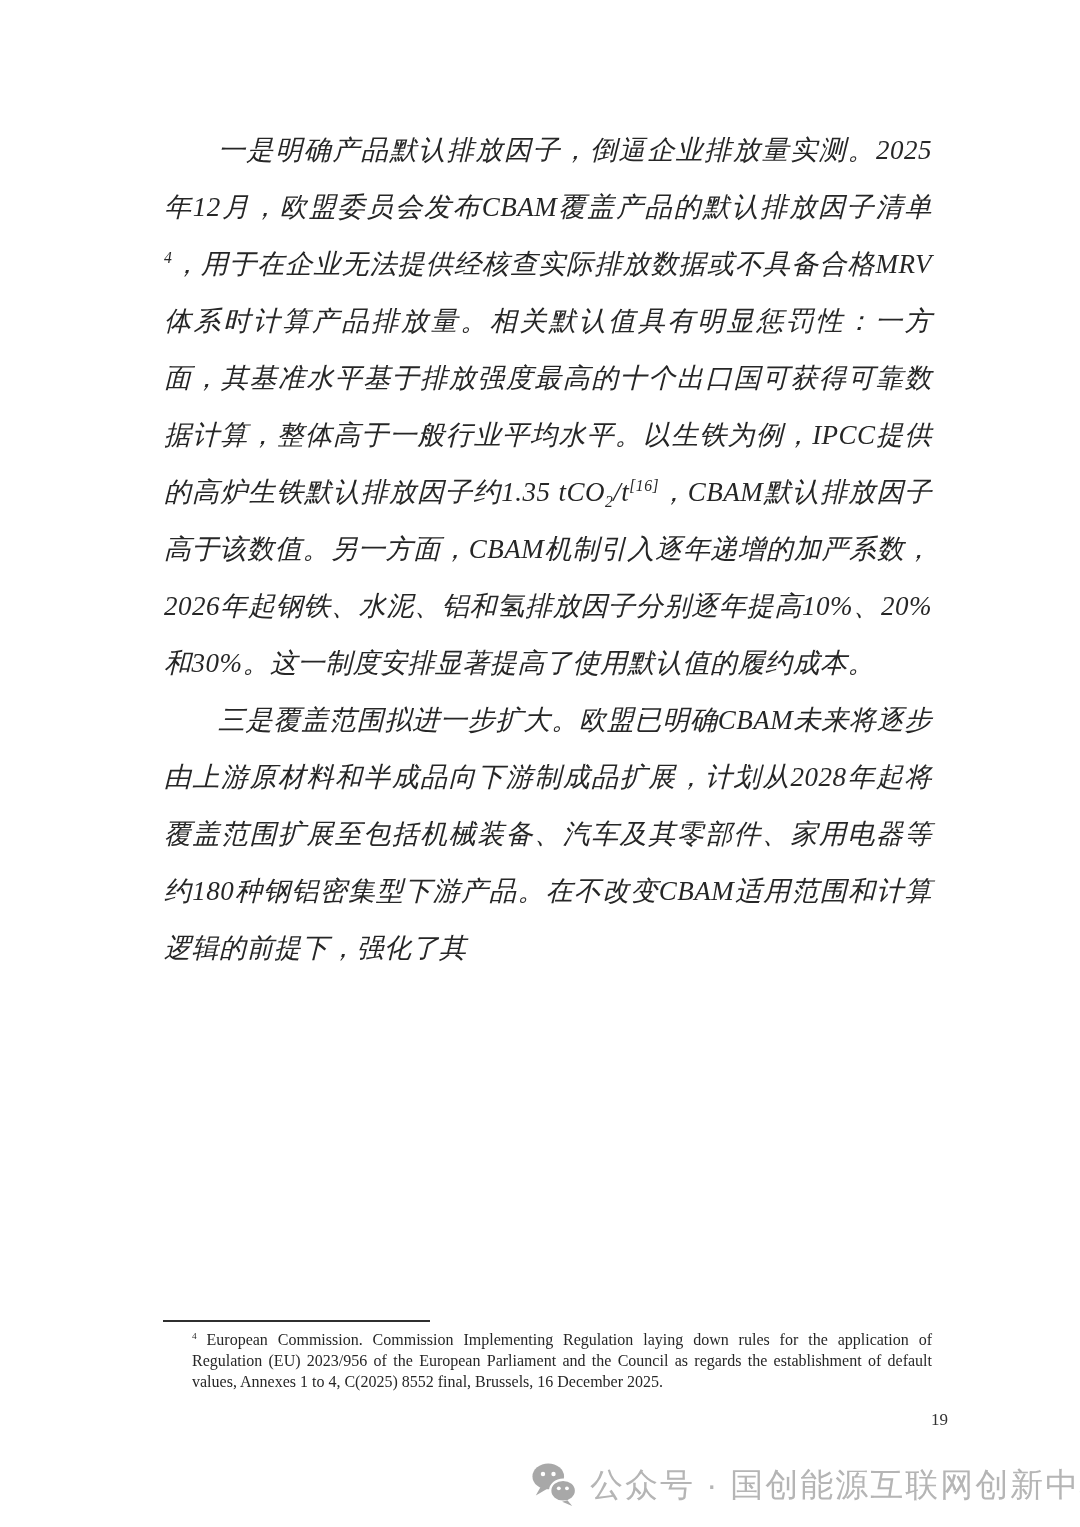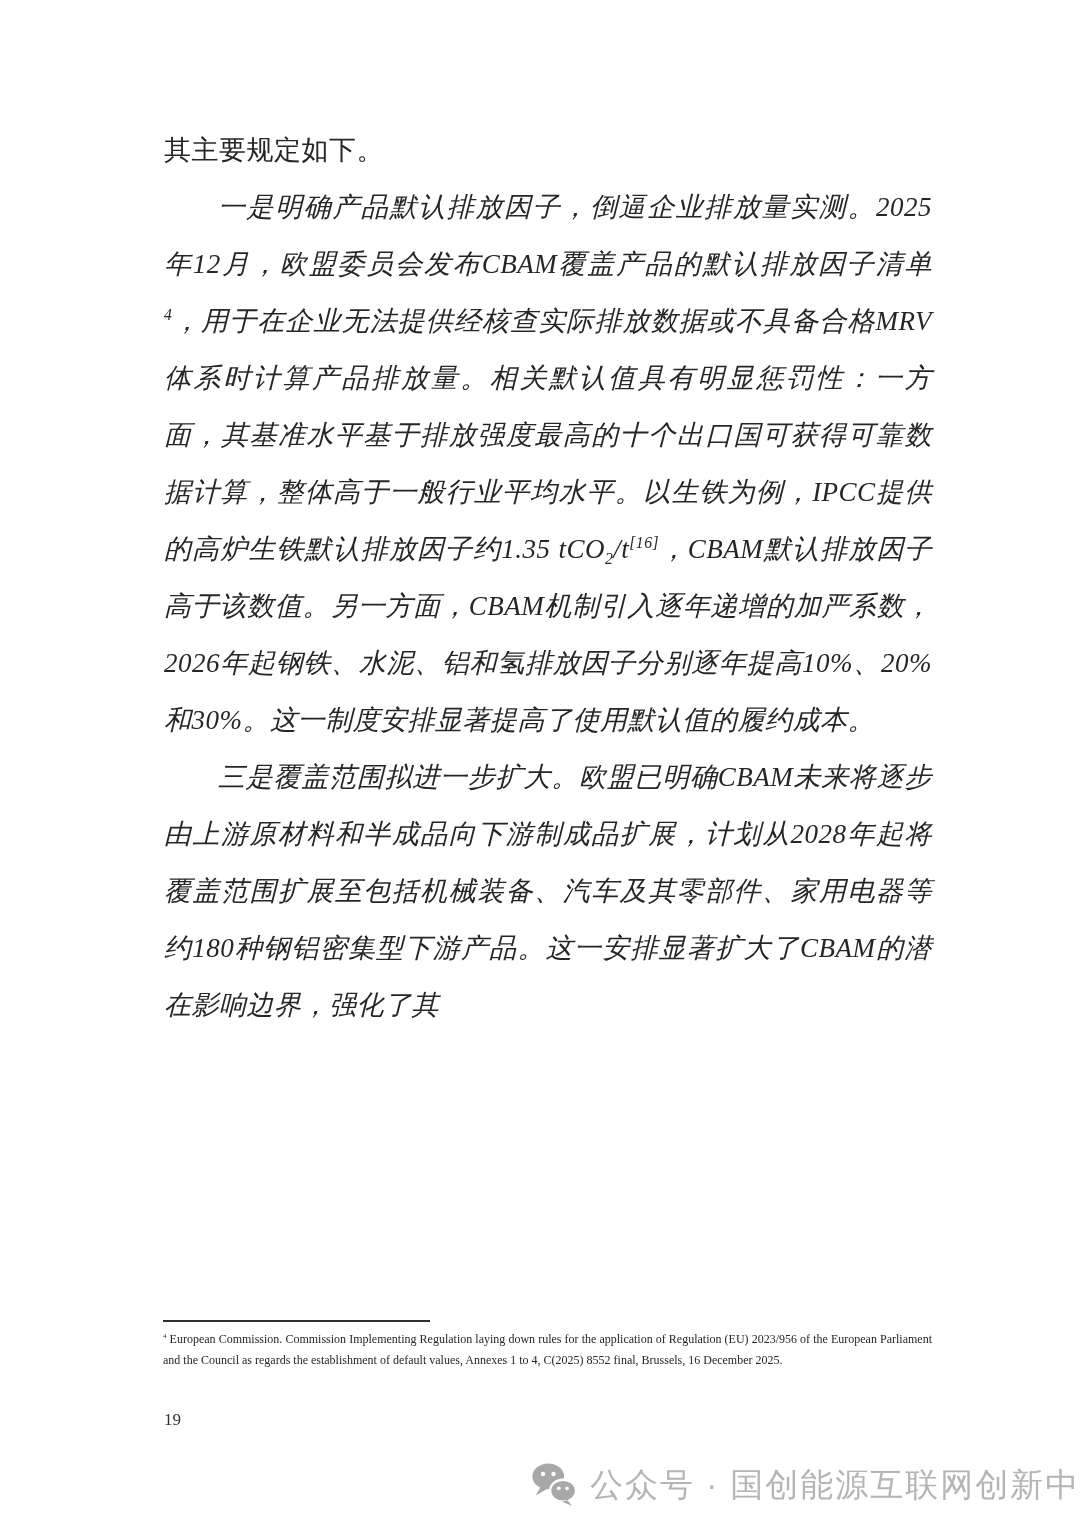--- a/index.html
+++ b/index.html
@@ -37,33 +37,34 @@
     width: 769px;
     color: #262626;
   }
   .fn-rule {
     width: 267px;
     height: 0;
     border-top: 2px solid #2f2f2f;
   }
   .fn-text {
     margin-top: 7px;
-    font-size: 12px;
+    font-size: 16px;
     line-height: 21px;
     text-align: justify;
+    margin-left: 29px;
   }
   .fn-text p { margin: 0; }
 
   
   .page-number {
     position: absolute;
-    left: 164px;
+    left: 180px;
     top: 1410px;
     width: 768px;
-    text-align: left;
+    text-align: right;
     font-size: 17px;
     color: #333333;
   }
 
   
   .watermark {
     position: absolute;
     left: 531px;
     top: 1460px;
     height: 50px;
@@ -79,23 +80,22 @@
     letter-spacing: 2px;
     white-space: nowrap;
   }
 </style>
 </head>
 <body>
 
 <div class="page">
 
   <main class="body-text">
-      <p><span>其主要规定如下。</span></p>
       <p class="indent"><span>一是明确产品默认排放因子，倒逼企业排放量实测。2025年12月，欧盟委员会发布CBAM覆盖产品的默认排放因子清单</span><sup>4</sup><span>，用于在企业无法提供经核查实际排放数据或不具备合格MRV体系时计算产品排放量。相关默认值具有明显惩罚性：一方面，其基准水平基于排放强度最高的十个出口国可获得可靠数据计算，整体高于一般行业平均水平。以生铁为例，IPCC提供的高炉生铁默认排放因子约1.35 tCO</span><sub>2</sub><span>/t</span><sup>[16]</sup><span>，CBAM默认排放因子高于该数值。另一方面，CBAM机制引入逐年递增的加严系数，2026年起钢铁、水泥、铝和氢排放因子分别逐年提高10%、20%和30%。这一制度安排显著提高了使用默认值的履约成本。</span></p>
-      <p class="indent"><span>三是覆盖范围拟进一步扩大。欧盟已明确CBAM未来将逐步由上游原材料和半成品向下游制成品扩展，计划从2028年起将覆盖范围扩展至包括机械装备、汽车及其零部件、家用电器等约180种钢铝密集型下游产品。这一安排显著扩大了CBAM的潜在影响边界，强化了其</span></p>
+      <p class="indent"><span>三是覆盖范围拟进一步扩大。欧盟已明确CBAM未来将逐步由上游原材料和半成品向下游制成品扩展，计划从2028年起将覆盖范围扩展至包括机械装备、汽车及其零部件、家用电器等约180种钢铝密集型下游产品。在不改变CBAM适用范围和计算逻辑的前提下，强化了其</span></p>
     </main>
 
   <div class="footnote">
     <div class="fn-rule"></div>
     <div class="fn-text">
         <p><sup>4</sup><span> European Commission. Commission Implementing Regulation laying down rules for the application of Regulation (EU) 2023/956 of the European Parliament and the Council as regards the establishment of default values, Annexes 1 to 4, C(2025) 8552 final, Brussels, 16 December 2025.</span></p>
       </div>
   </div>
 
   <div class="page-number">19</div>

